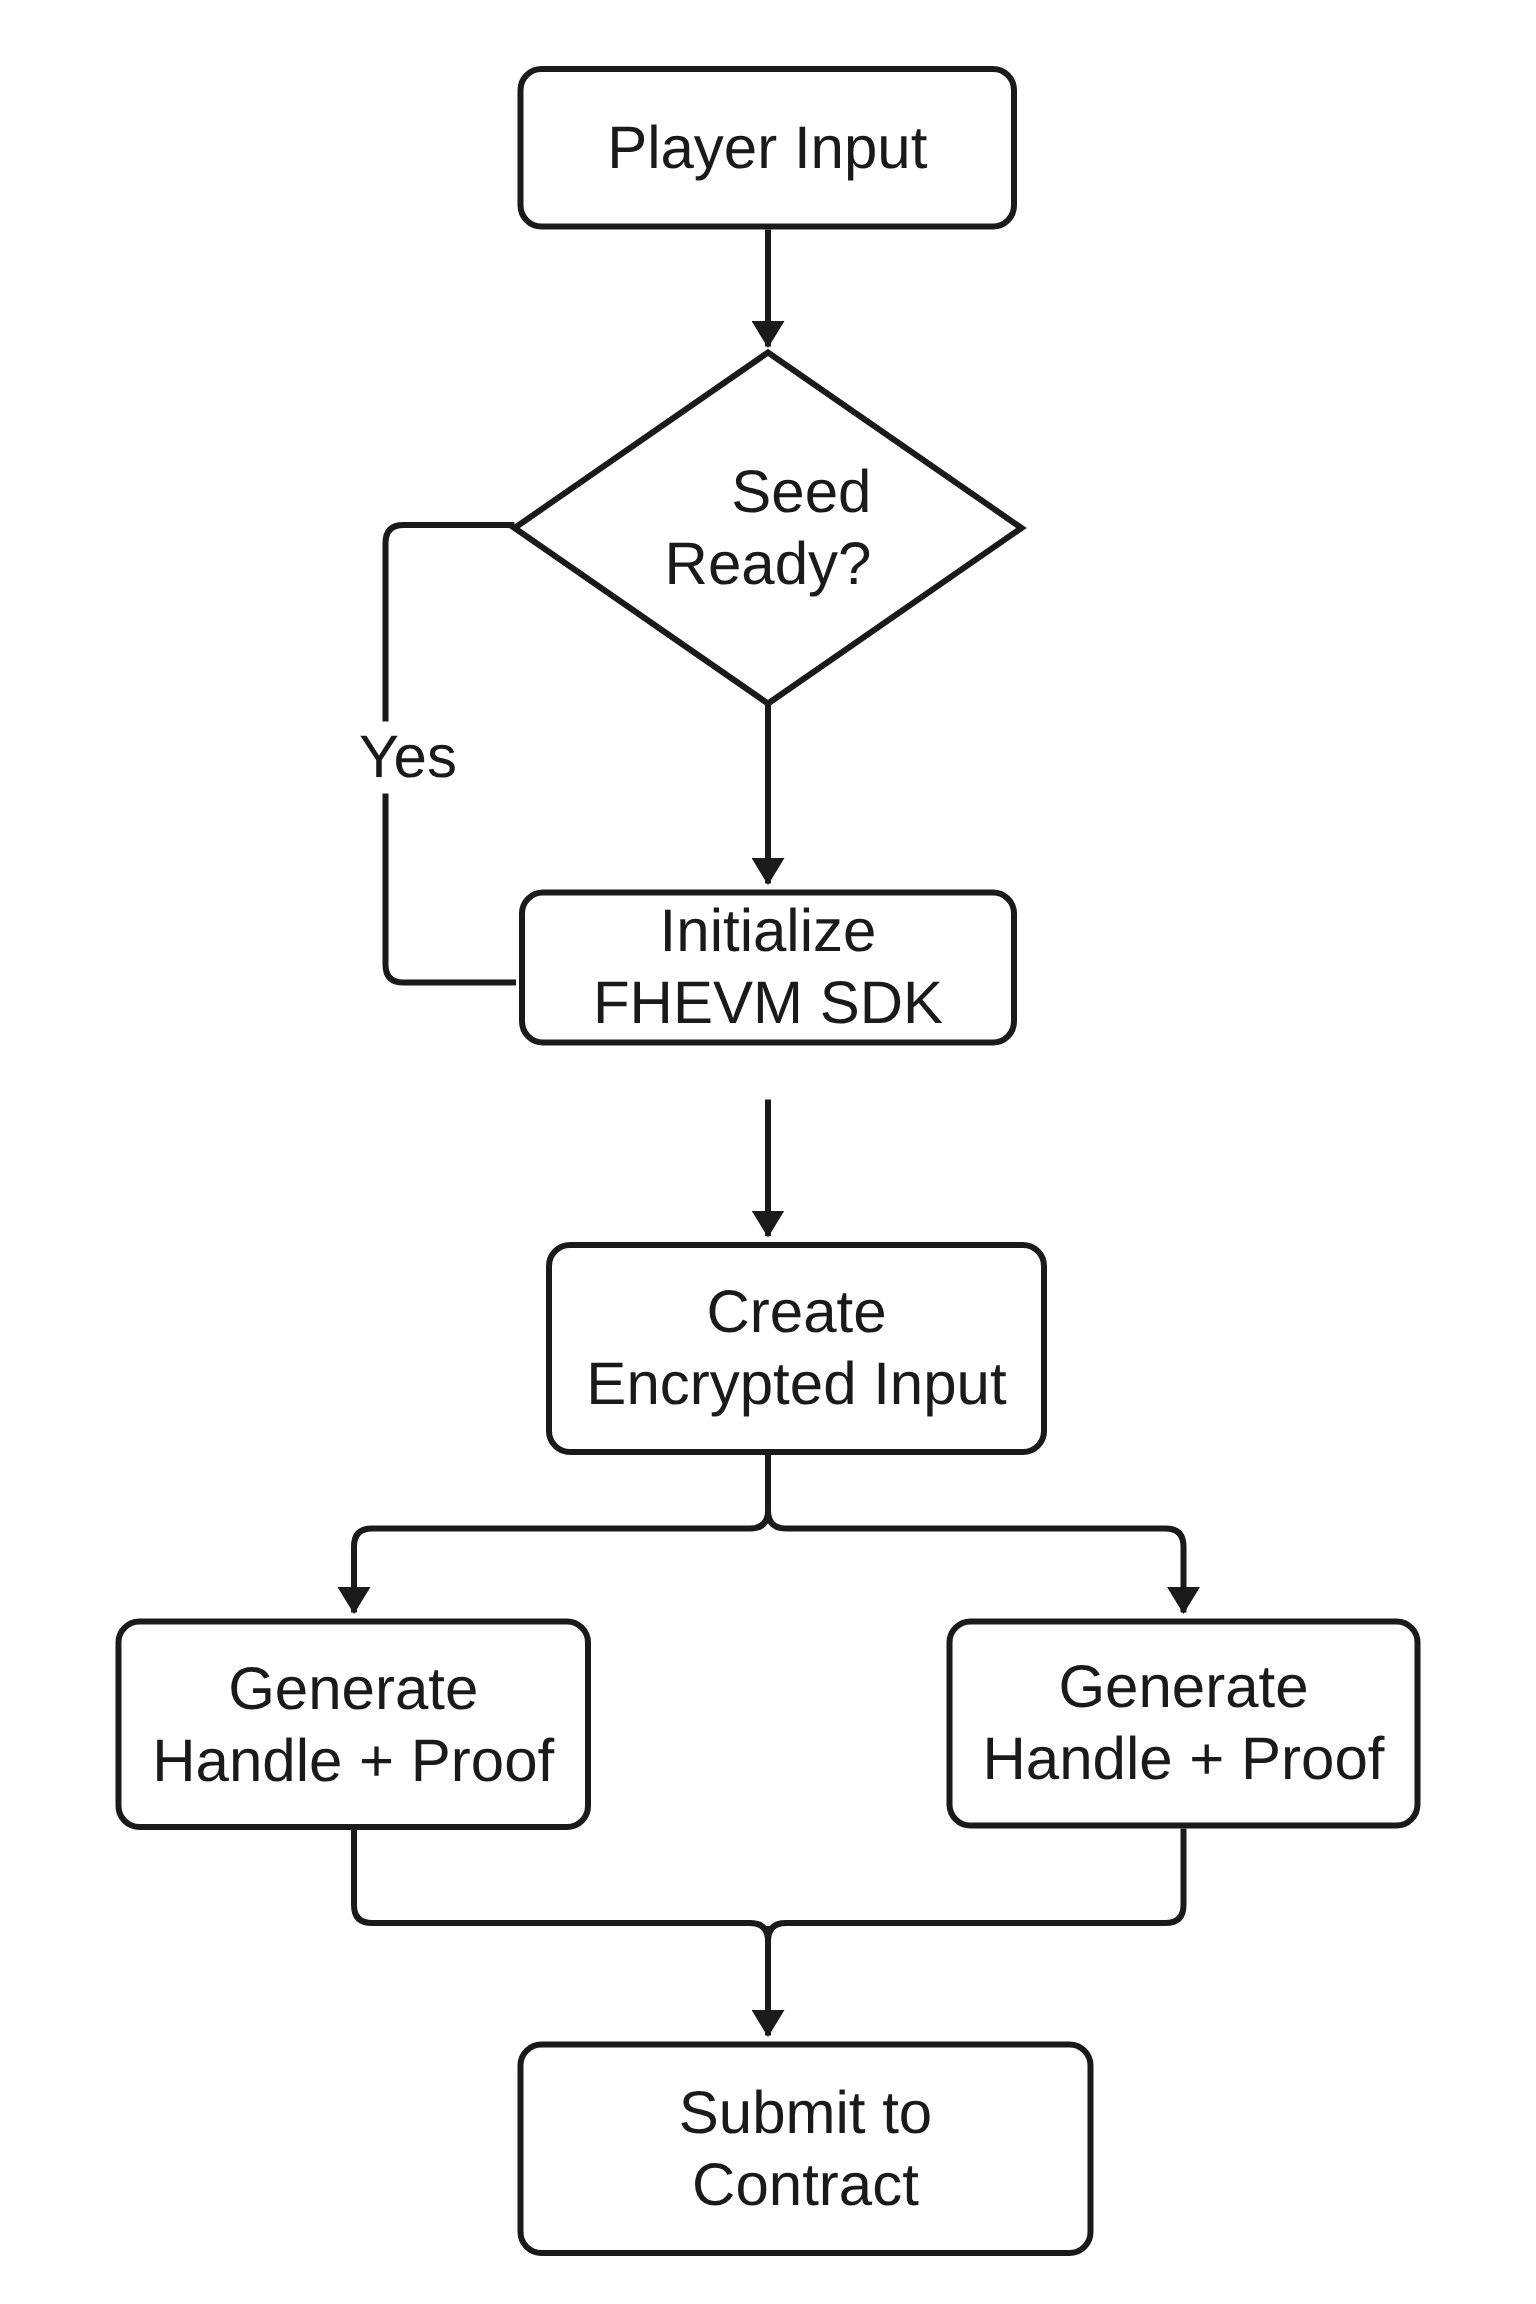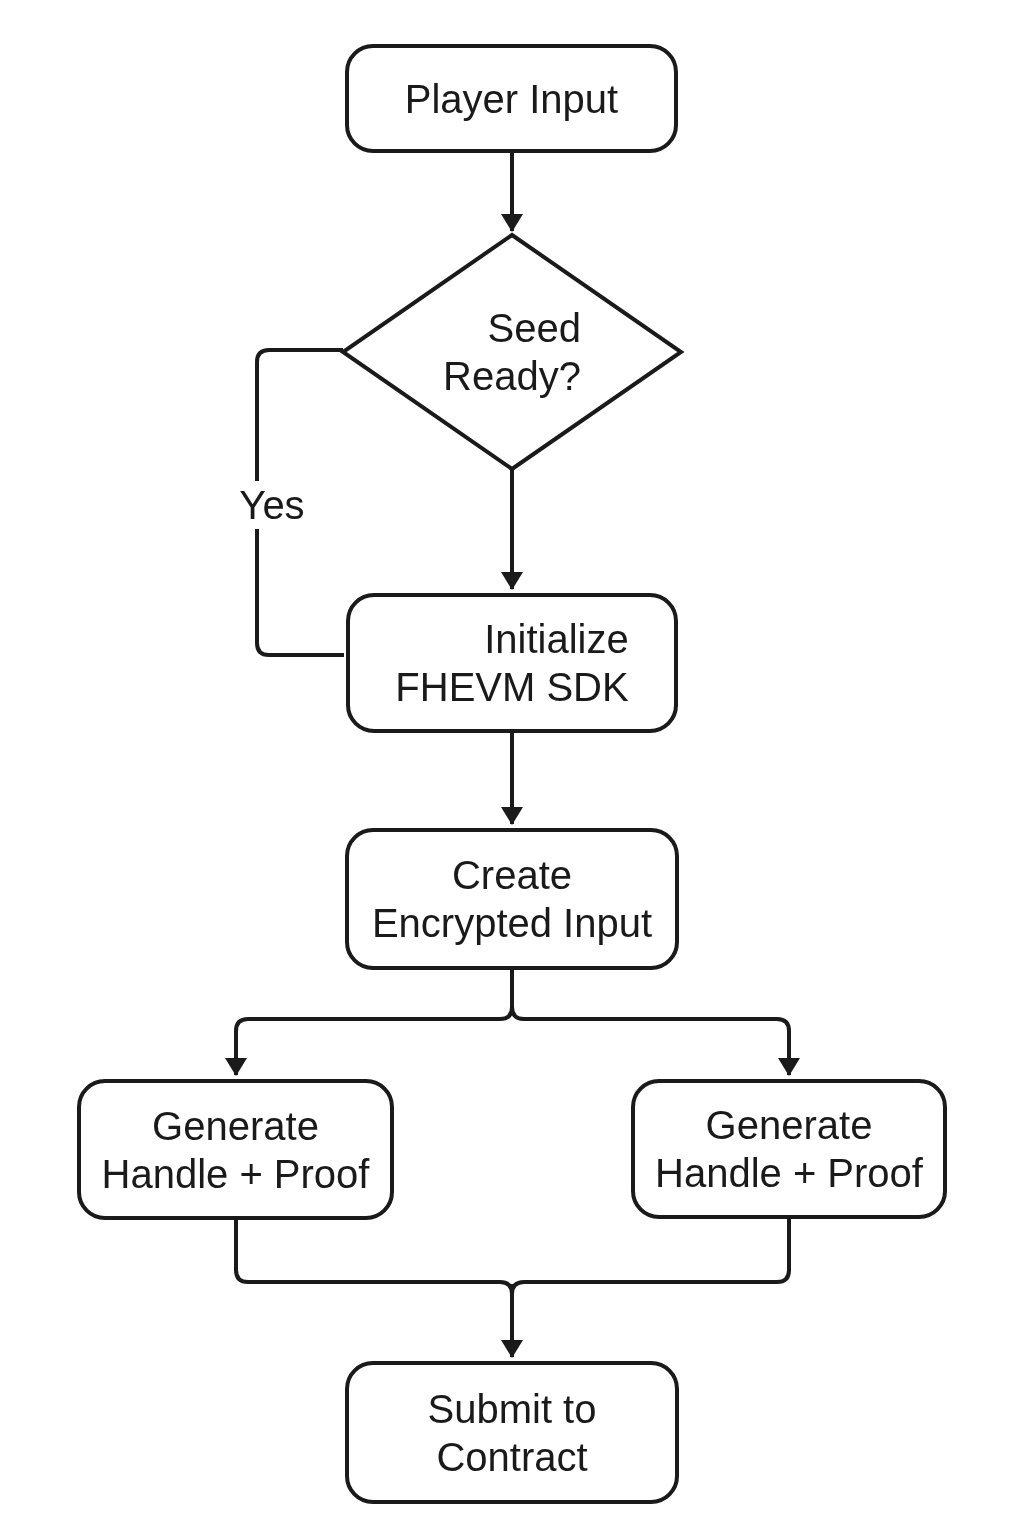--- a/index.html
+++ b/index.html
@@ -39,32 +39,32 @@
     stroke-linejoin: miter;
   }
   .node {
     position: absolute;
     display: flex;
     align-items: center;
     justify-content: center;
     text-align: center;
     background: var(--fill);
     border: 4px solid var(--stroke);
-    border-radius: 28px;
+    border-radius: 16px;
     color: var(--text);
     font-size: 40px;
     line-height: 1.2;
     white-space: pre-line;
   }
   .node-player   { left: 345px; top: 44px;   width: 333px; height: 109px; }
-  .node-init     { left: 346px; top: 593px;  width: 332px; height: 140px; text-align: right; }
-  .node-create   { left: 345px; top: 828px;  width: 334px; height: 142px; }
+  .node-init     { left: 346px; top: 593px;  width: 332px; height: 104px; }
+  .node-create   { left: 364px; top: 828px;  width: 334px; height: 142px; }
   .node-genleft  { left: 77px;  top: 1079px; width: 317px; height: 141px; }
   .node-genright { left: 631px; top: 1079px; width: 316px; height: 140px; }
-  .node-submit   { left: 345px; top: 1361px; width: 334px; height: 143px; }
+  .node-submit   { left: 345px; top: 1361px; width: 384px; height: 143px; }
   .diamond-label {
     position: absolute;
     left: 362px; top: 290px;
     width: 300px; height: 124px;
     display: flex;
     align-items: center;
     justify-content: center;
     text-align: right;
     color: var(--text);
     font-size: 40px;

